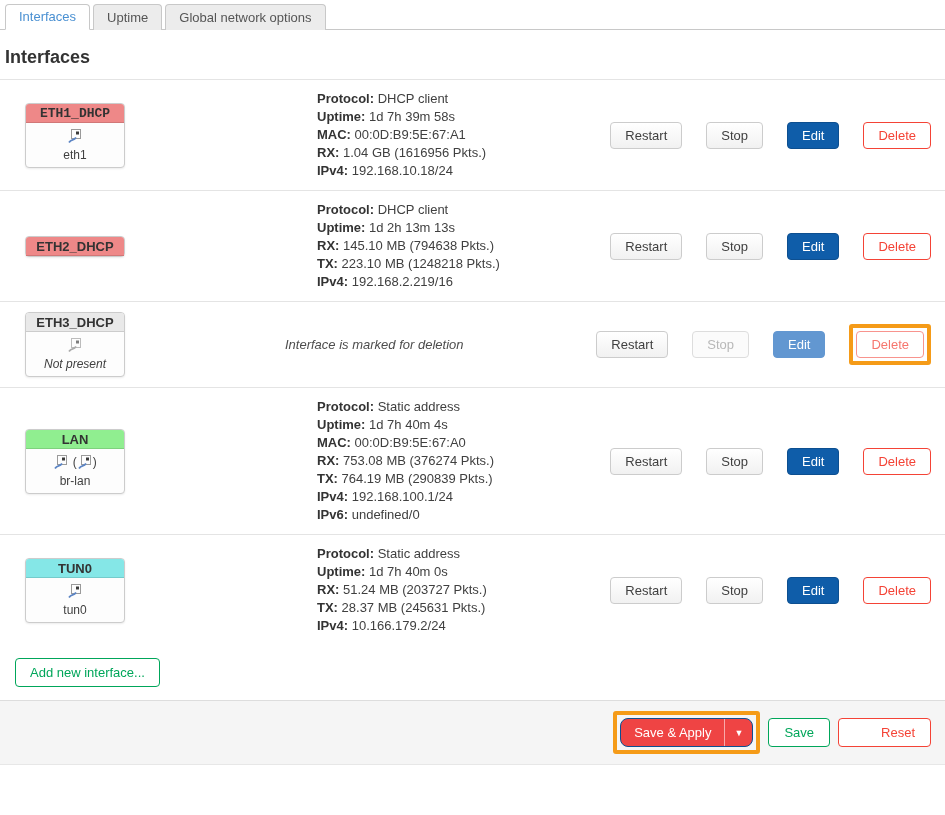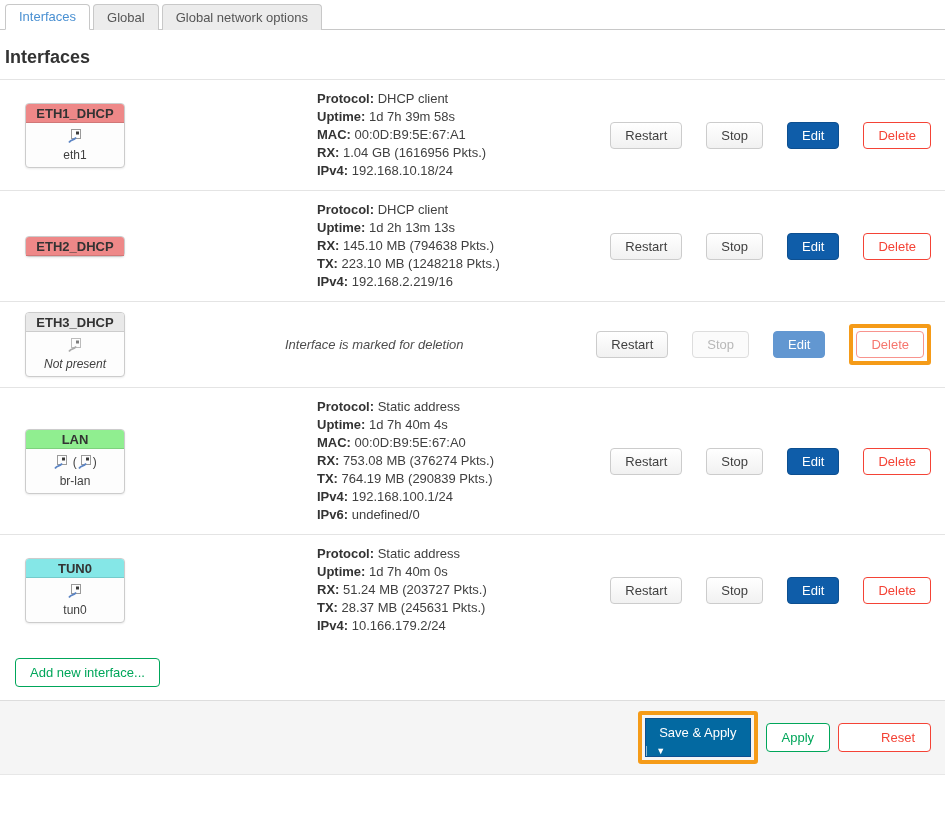--- a/index.html
+++ b/index.html
@@ -69,48 +69,48 @@
     margin: 13px 0 0 15px; padding: 6px 14px; font-size: 13px;
     background: #fff; border: 1px solid #00a65a; color: #00a65a;
     border-radius: 4px; cursor: pointer;
   }
 
   
   .footer {
     margin-top: 13px; background: #f5f5f5; border-top: 1px solid #ddd; border-bottom: 1px solid #e7e7e7;
     padding: 10px 14px; display: flex; justify-content: flex-end; align-items: center; gap: 8px;
   }
-  .split-btn { display: inline-flex; background: #0369a1; border: 1px solid #0d4f90; border-radius: 0; overflow: hidden; flex-direction: column; }
+  .split-btn { display: inline-flex; background: #ef4444; border: 1px solid #0d4f90; border-radius: 8px; overflow: hidden; }
   .split-main { padding: 6px 13px; background: transparent; border: none; color: #fff; font-size: 13px; cursor: pointer; }
   .split-arrow {
     padding: 0 9px; background: transparent; border: none; border-left: 1px solid rgba(255,255,255,.55);
     color: #fff; font-size: 9px; cursor: pointer; display: flex; align-items: center;
   }
   .btn-outline { padding: 6px 15px; font-size: 13px; border-radius: 4px; background: #fff; cursor: pointer; }
   .btn-outline.green { border: 1px solid #00a65a; color: #00a65a; }
   .btn-outline.red { border: 1px solid #f44336; color: #f44336; padding-left: 42px; }
 </style>
 </head>
 <body>
 
 
 
 <div class="tabs">
   <button class="tab active">Interfaces</button>
-  <button class="tab">Global</button>
+  <button class="tab">Uptime</button>
   <button class="tab">Global network options</button>
 </div>
 
 <h1>Interfaces</h1>
 
 <div class="iface-table">
     <div class="iface-row">
       <div class="badge-col">
         <div class="badge">
-          <div class="badge-head" style="background: rgb(238, 136, 136);">ETH1_DHCP</div>
+          <div class="badge-head" style="background: rgb(238, 136, 136); font-family: Liberation Mono, monospace;">ETH1_DHCP</div>
           <div class="badge-body">
             <div class="badge-icons"><svg width="16" height="15" viewBox="0 0 16 15">
                 <rect x="4.5" y="0.5" width="9" height="9" fill="#fdfdfd" stroke="#9a9a9a"></rect>
                 <rect x="9" y="2.5" width="3" height="3" fill="#3a3a3a"></rect>
                 <path d="M2 13.5 C4.5 9.5 6.5 12 9 8.5" stroke="#5b84c4" stroke-width="1.8" fill="none"></path>
               </svg></div>
             <div class="dev-label">eth1</div>
           </div>
         </div>
       </div>
@@ -242,18 +242,18 @@
 
 <div class="footer">
   <span class="hl">
     <span class="split-btn">
       <button class="split-main">Save &amp; Apply</button>
       <button class="split-arrow">
           <span>▼</span>
         </button>
     </span>
   </span>
-  <button class="btn-outline green">Apply</button>
+  <button class="btn-outline green">Save</button>
   <button class="btn-outline red">Reset</button>
 </div>
 
 
 
 
 </body></html>

